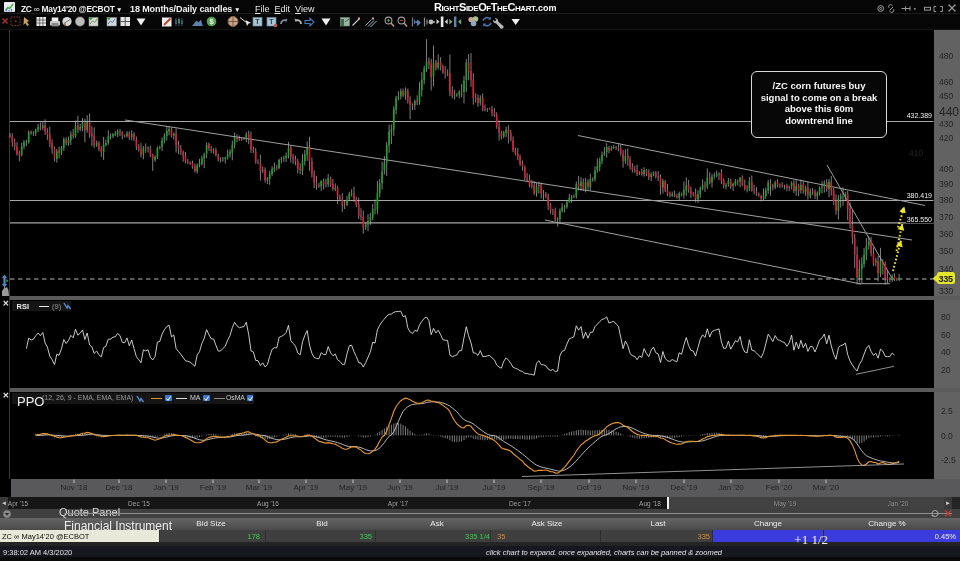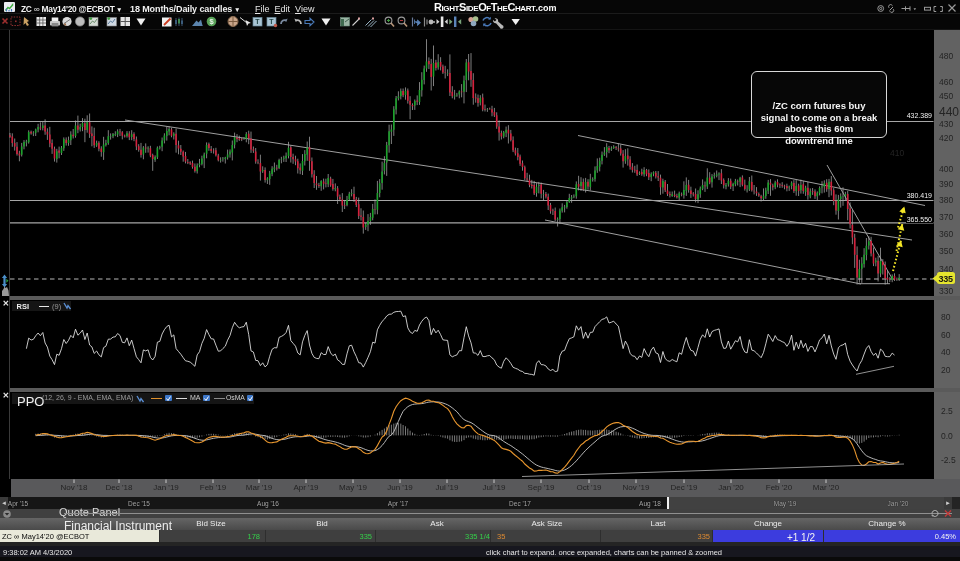--- a/index.html
+++ b/index.html
@@ -47,42 +47,42 @@
 <div class="lbl" style="left:130px;top:3.5px;font-size:9px;letter-spacing:-0.1px;font-weight:bold;color:#f2f2f2;">18 Months/Daily candles<span style="font-size:6.5px;"> ▼</span></div>
 <div class="lbl" style="left:255px;top:3.5px;font-size:9px;color:#e6e6e6;"><u>F</u>ile&nbsp;&nbsp;<u>E</u>dit&nbsp;&nbsp;<u>V</u>iew</div>
 <div class="lbl" style="left:434px;top:1px;font-size:11px;font-weight:bold;color:#fff;"><span style="font-variant:small-caps;letter-spacing:-0.4px;">RightSideOfTheChart</span><span style="font-size:9px;">.com</span></div>
 
 <div class="lbl" style="left:939px;top:51.0px;font-size:8.5px;color:#242424;">480</div>
 <div class="lbl" style="left:939px;top:77.3px;font-size:8.5px;color:#242424;">460</div>
 <div class="lbl" style="left:939px;top:90.8px;font-size:8.5px;color:#242424;">450</div>
 <div class="lbl" style="left:939px;top:104.7px;font-size:12px;color:#242424;">440</div>
 <div class="lbl" style="left:939px;top:118.9px;font-size:8.5px;color:#242424;">430</div>
 <div class="lbl" style="left:939px;top:133.4px;font-size:8.5px;color:#242424;">420</div>
-<div class="lbl" style="left:890px;top:148.3px;font-size:8.5px;color:#242424;">410</div>
+<div class="lbl" style="left:909px;top:148.3px;font-size:8.5px;color:#242424;">410</div>
 <div class="lbl" style="left:939px;top:163.5px;font-size:8.5px;color:#242424;">400</div>
 <div class="lbl" style="left:939px;top:179.2px;font-size:8.5px;color:#242424;">390</div>
 <div class="lbl" style="left:939px;top:195.2px;font-size:8.5px;color:#242424;">380</div>
 <div class="lbl" style="left:939px;top:211.7px;font-size:8.5px;color:#242424;">370</div>
 <div class="lbl" style="left:939px;top:228.6px;font-size:8.5px;color:#242424;">360</div>
 <div class="lbl" style="left:939px;top:246.0px;font-size:8.5px;color:#242424;">350</div>
 <div class="lbl" style="left:939px;top:263.9px;font-size:8.5px;color:#242424;">340</div>
 <div class="lbl" style="left:939px;top:286px;font-size:8.5px;color:#242424;">330</div>
 
 <div class="lbl" style="right:27px;top:112px;font-size:7px;color:#f0f0f0;z-index:3;background:#000;padding:0 1px;">432.389</div>
 <div class="lbl" style="right:27px;top:191.5px;font-size:7px;color:#f0f0f0;z-index:3;background:#000;padding:0 1px;">380.419</div>
 <div class="lbl" style="right:27px;top:216px;font-size:7px;color:#f0f0f0;z-index:3;background:#000;padding:0 1px;">365.550</div>
 
 <div class="abs" style="left:936.5px;top:272px;width:18px;height:11.5px;background:#e5e52e;border-radius:2.5px;z-index:3;"></div>
 <svg class="abs" style="left:931.5px;top:273.5px;z-index:3" width="6" height="9">
     <path d="M6 0L0.5 4.5L6 9Z" fill="#e5e52e"></path>
   </svg>
 <div class="lbl" style="left:938.5px;top:273.5px;font-size:9px;font-weight:bold;letter-spacing:-0.3px;color:#151515;z-index:4;">335</div>
 
 <div class="abs" style="left:750.5px;top:70.5px;width:136px;height:67px;background:#070707;border:1.4px solid #d8d8d8;border-radius:6px;box-sizing:border-box;z-index:3;"></div>
-<div class="lbl" style="left:750px;top:80px;width:138px;text-align:center;z-index:3;font-size:9.5px;line-height:11.5px;font-weight:bold;color:#f5f5f5;margin-top:20px;">/ZC corn futures buy<br>signal to come on a break<br>above this 60m<br>downtrend line</div>
+<div class="lbl" style="left:750px;top:80px;width:138px;text-align:center;z-index:3;font-size:9.5px;line-height:11.5px;font-weight:bold;color:#f5f5f5;">/ZC corn futures buy<br>signal to come on a break<br>above this 60m<br>downtrend line</div>
 
 <div class="lbl" style="left:2.5px;top:299px;font-size:8px;font-weight:bold;color:#e8e8e8;">✕</div>
 <div class="abs" style="left:12px;top:300.5px;width:59px;height:10.5px;background:#151515;"></div>
 <div class="lbl" style="left:16.5px;top:301.5px;font-size:7.5px;font-weight:bold;color:#f0f0f0;">RSI</div>
 <div class="abs" style="left:39px;top:305.5px;width:10px;height:1.4px;background:#e8e8e8;"></div>
 <div class="lbl" style="left:52px;top:301.5px;font-size:7.5px;color:#9a9a9a;">(9)</div>
 <svg class="abs" style="left:63px;top:302px" width="8" height="8">
     <path d="M1 1l3 5 1-2.5L7.5 7" stroke="#5b8fd4" stroke-width="1.3" fill="none"></path>
   </svg>
 <div class="lbl" style="left:941px;top:312.2px;font-size:8.5px;color:#242424;">80</div>
@@ -172,25 +172,25 @@
 <div class="abs" style="left:375px;top:529.5px;width:1px;height:12px;background:#2e2e2e;"></div>
 <div class="abs" style="left:490px;top:529.5px;width:1px;height:12px;background:#2e2e2e;"></div>
 <div class="abs" style="left:600px;top:529.5px;width:1px;height:12px;background:#2e2e2e;"></div>
 <div class="abs" style="left:712px;top:529.5px;width:1px;height:12px;background:#2e2e2e;"></div>
 <div class="abs" style="left:823px;top:529.5px;width:1px;height:12px;background:#2e2e2e;"></div>
 <div class="lbl" style="right:700px;top:531.5px;font-size:7.5px;color:#35d04a;">178</div>
 <div class="lbl" style="right:588px;top:531.5px;font-size:7.5px;color:#35d04a;">335</div>
 <div class="lbl" style="right:470px;top:531.5px;font-size:7.5px;color:#35d04a;">335 1/4</div>
 <div class="lbl" style="left:497px;top:531.5px;font-size:7.5px;color:#dE8A31;">35</div>
 <div class="lbl" style="right:250px;top:531.5px;font-size:7.5px;color:#dE8A31;">335</div>
-<div class="lbl" style="right:145px;top:531.5px;font-size:10px;color:#f2f2f2;">+1 1/2</div>
+<div class="lbl" style="right:132px;top:531.5px;font-size:13px;color:#f2f2f2;font-family:Liberation Serif, serif;">+1 1/2</div>
 <div class="lbl" style="right:4px;top:531.5px;font-size:7.5px;color:#f2f2f2;">0.45%</div>
 
 <div class="lbl" style="left:3px;top:547.5px;font-size:7.5px;color:#e6e6e6;">9:38:02 AM 4/3/2020</div>
-<div class="lbl" style="left:486px;top:547.5px;font-size:7.5px;color:#e6e6e6;">click chart to expand. once expanded, charts can be panned &amp; zoomed</div>
+<div class="lbl" style="left:486px;top:547.5px;font-size:7.5px;color:#e6e6e6;font-style:italic;">click chart to expand. once expanded, charts can be panned &amp; zoomed</div>
 
 <svg class="abs" style="left:0;top:0;z-index:2" width="960" height="561" shape-rendering="auto">
 <line x1="10" y1="121.5" x2="933.5" y2="121.5" stroke="#a6a6a6" stroke-width="1.2"></line>
 <line x1="10" y1="200.5" x2="933.5" y2="200.5" stroke="#a6a6a6" stroke-width="1.2"></line>
 <line x1="10" y1="222.9" x2="933.5" y2="222.9" stroke="#a6a6a6" stroke-width="1.2"></line>
 <line x1="10" y1="279" x2="933.5" y2="279" stroke="#b8b8b8" stroke-width="1.2" stroke-dasharray="4.5,3.5"></line>
 <line x1="125" y1="120" x2="912" y2="240" stroke="#9e9e9e" stroke-width="1"></line>
 <line x1="578" y1="135.5" x2="925" y2="205.5" stroke="#9e9e9e" stroke-width="1"></line>
 <line x1="545" y1="220" x2="861" y2="284" stroke="#9e9e9e" stroke-width="1"></line>
 <line x1="858" y1="283.7" x2="890" y2="283.7" stroke="#9e9e9e" stroke-width="1"></line>

